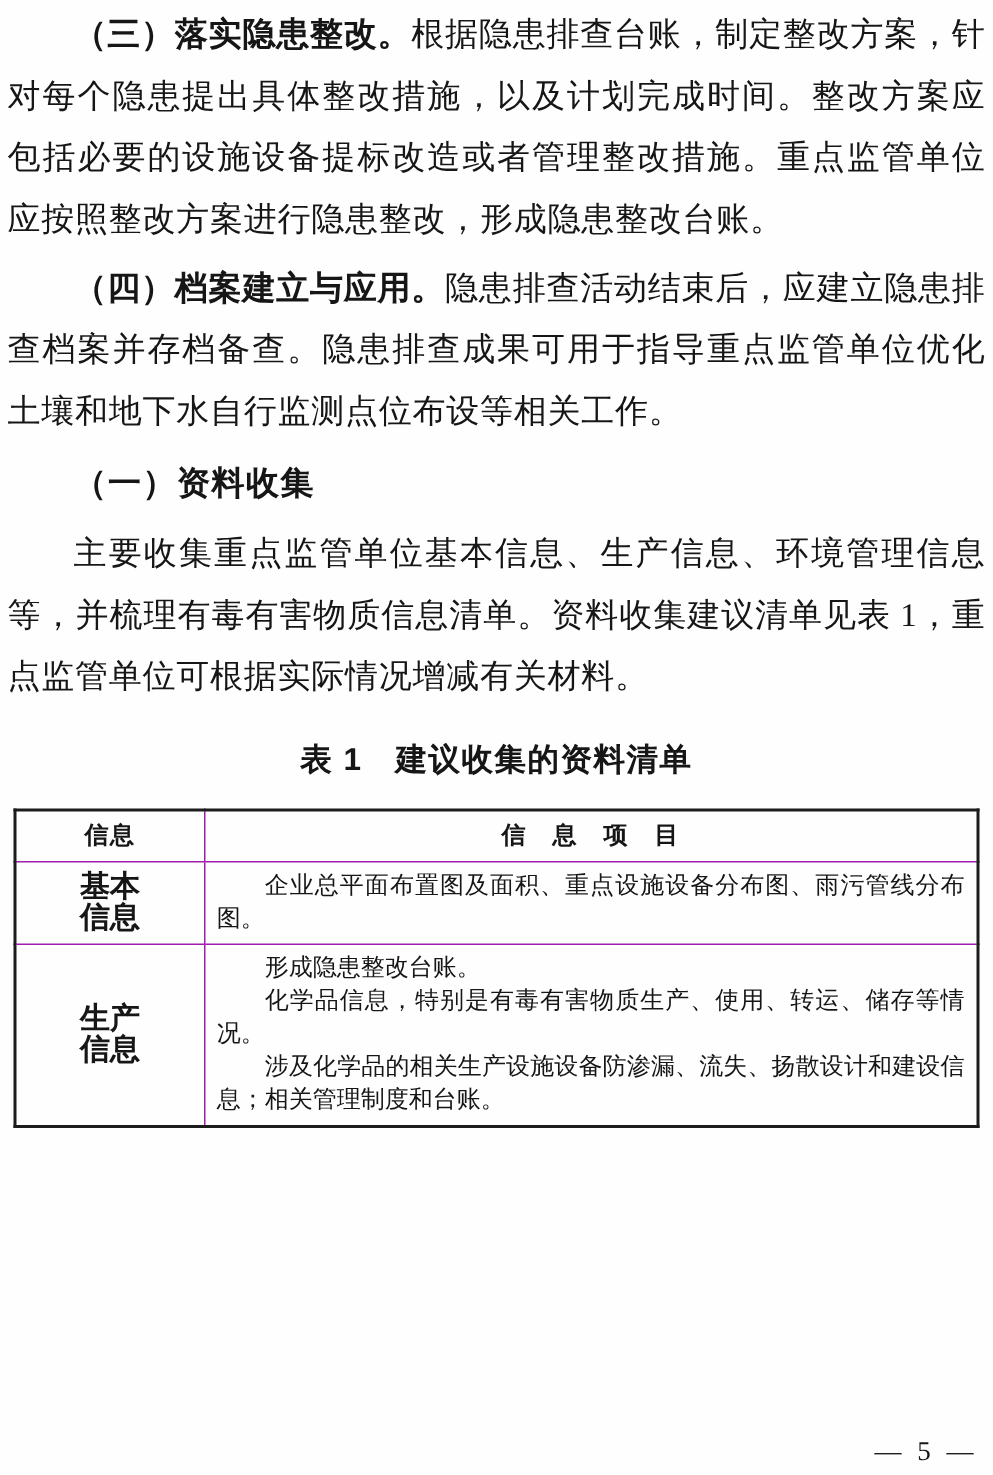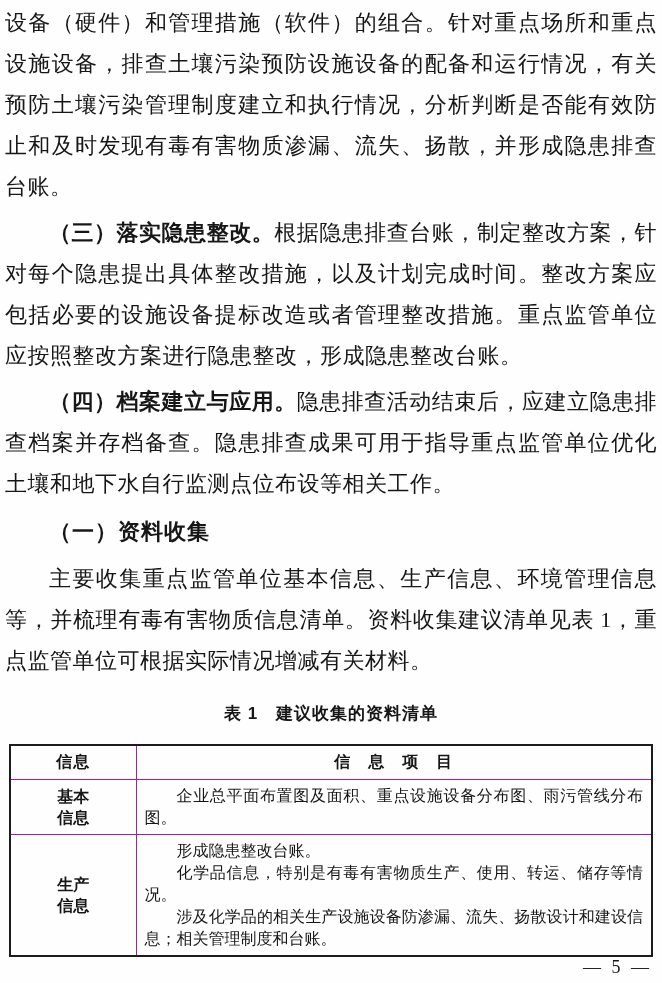--- a/index.html
+++ b/index.html
@@ -46,21 +46,21 @@
     font-size: 22px;
     font-weight: bold;
     line-height: 30px;
     text-indent: 2em;
     letter-spacing: 1px;
   }
   .table-caption {
     margin: 21px 0 0 0;
     text-align: center;
     font-family: "Liberation Sans", "DejaVu Sans", sans-serif;
-    font-size: 17px;
+    font-size: 21px;
     font-weight: bold;
     letter-spacing: 1px;
   }
   table.data-table {
     width: 644px;
     margin: 19px auto 0 auto;
     border-collapse: collapse;
     border: 2px solid #1c1c1c;
     table-layout: fixed;
     font-size: 16px;
@@ -77,21 +77,21 @@
     font-weight: bold;
     text-align: center;
     font-size: 16px;
     letter-spacing: 1px;
   }
   td.category-cell {
     text-align: center;
     white-space: pre-line;
     line-height: 21px;
     font-weight: bold;
-    font-size: 16px;
+    font-size: 20px;
     margin-left: 24px;
   }
   td.items-cell {
     padding: 5px 8px;
     margin-left: 20px;
   }
   td.items-cell p {
     margin: 0;
     text-indent: 2em;
     line-height: 22px;
@@ -106,21 +106,20 @@
     font-size: 18px;
     letter-spacing: 3px;
     font-family: "Liberation Serif", "DejaVu Serif", serif;
   }
 </style>
 </head>
 <body>
 
 <div class="page">
 
-  <p class="body-p spaced">设备（硬件）和管理措施（软件）的组合。针对重点场所和重点设施设备，排查土壤污染预防设施设备的配备和运行情况，有关预防土壤污染管理制度建立和执行情况，分析判断是否能有效防止和及时发现有毒有害物质渗漏、流失、扬散，并形成隐患排查台账。</p>
 
   <p class="body-p spaced indent2"><span class="lead-bold">（三）落实隐患整改。</span><span>根据隐患排查台账，制定整改方案，针对每个隐患提出具体整改措施，以及计划完成时间。整改方案应包括必要的设施设备提标改造或者管理整改措施。重点监管单位应按照整改方案进行隐患整改，形成隐患整改台账。</span></p>
 
   <p class="body-p indent2"><span class="lead-bold">（四）档案建立与应用。</span><span>隐患排查活动结束后，应建立隐患排查档案并存档备查。隐患排查成果可用于指导重点监管单位优化土壤和地下水自行监测点位布设等相关工作。</span></p>
 
 
   <h3 class="sub-heading">（一）资料收集</h3>
 
   <p class="body-p indent2">主要收集重点监管单位基本信息、生产信息、环境管理信息等，并梳理有毒有害物质信息清单。资料收集建议清单见表 1，重点监管单位可根据实际情况增减有关材料。</p>
 

